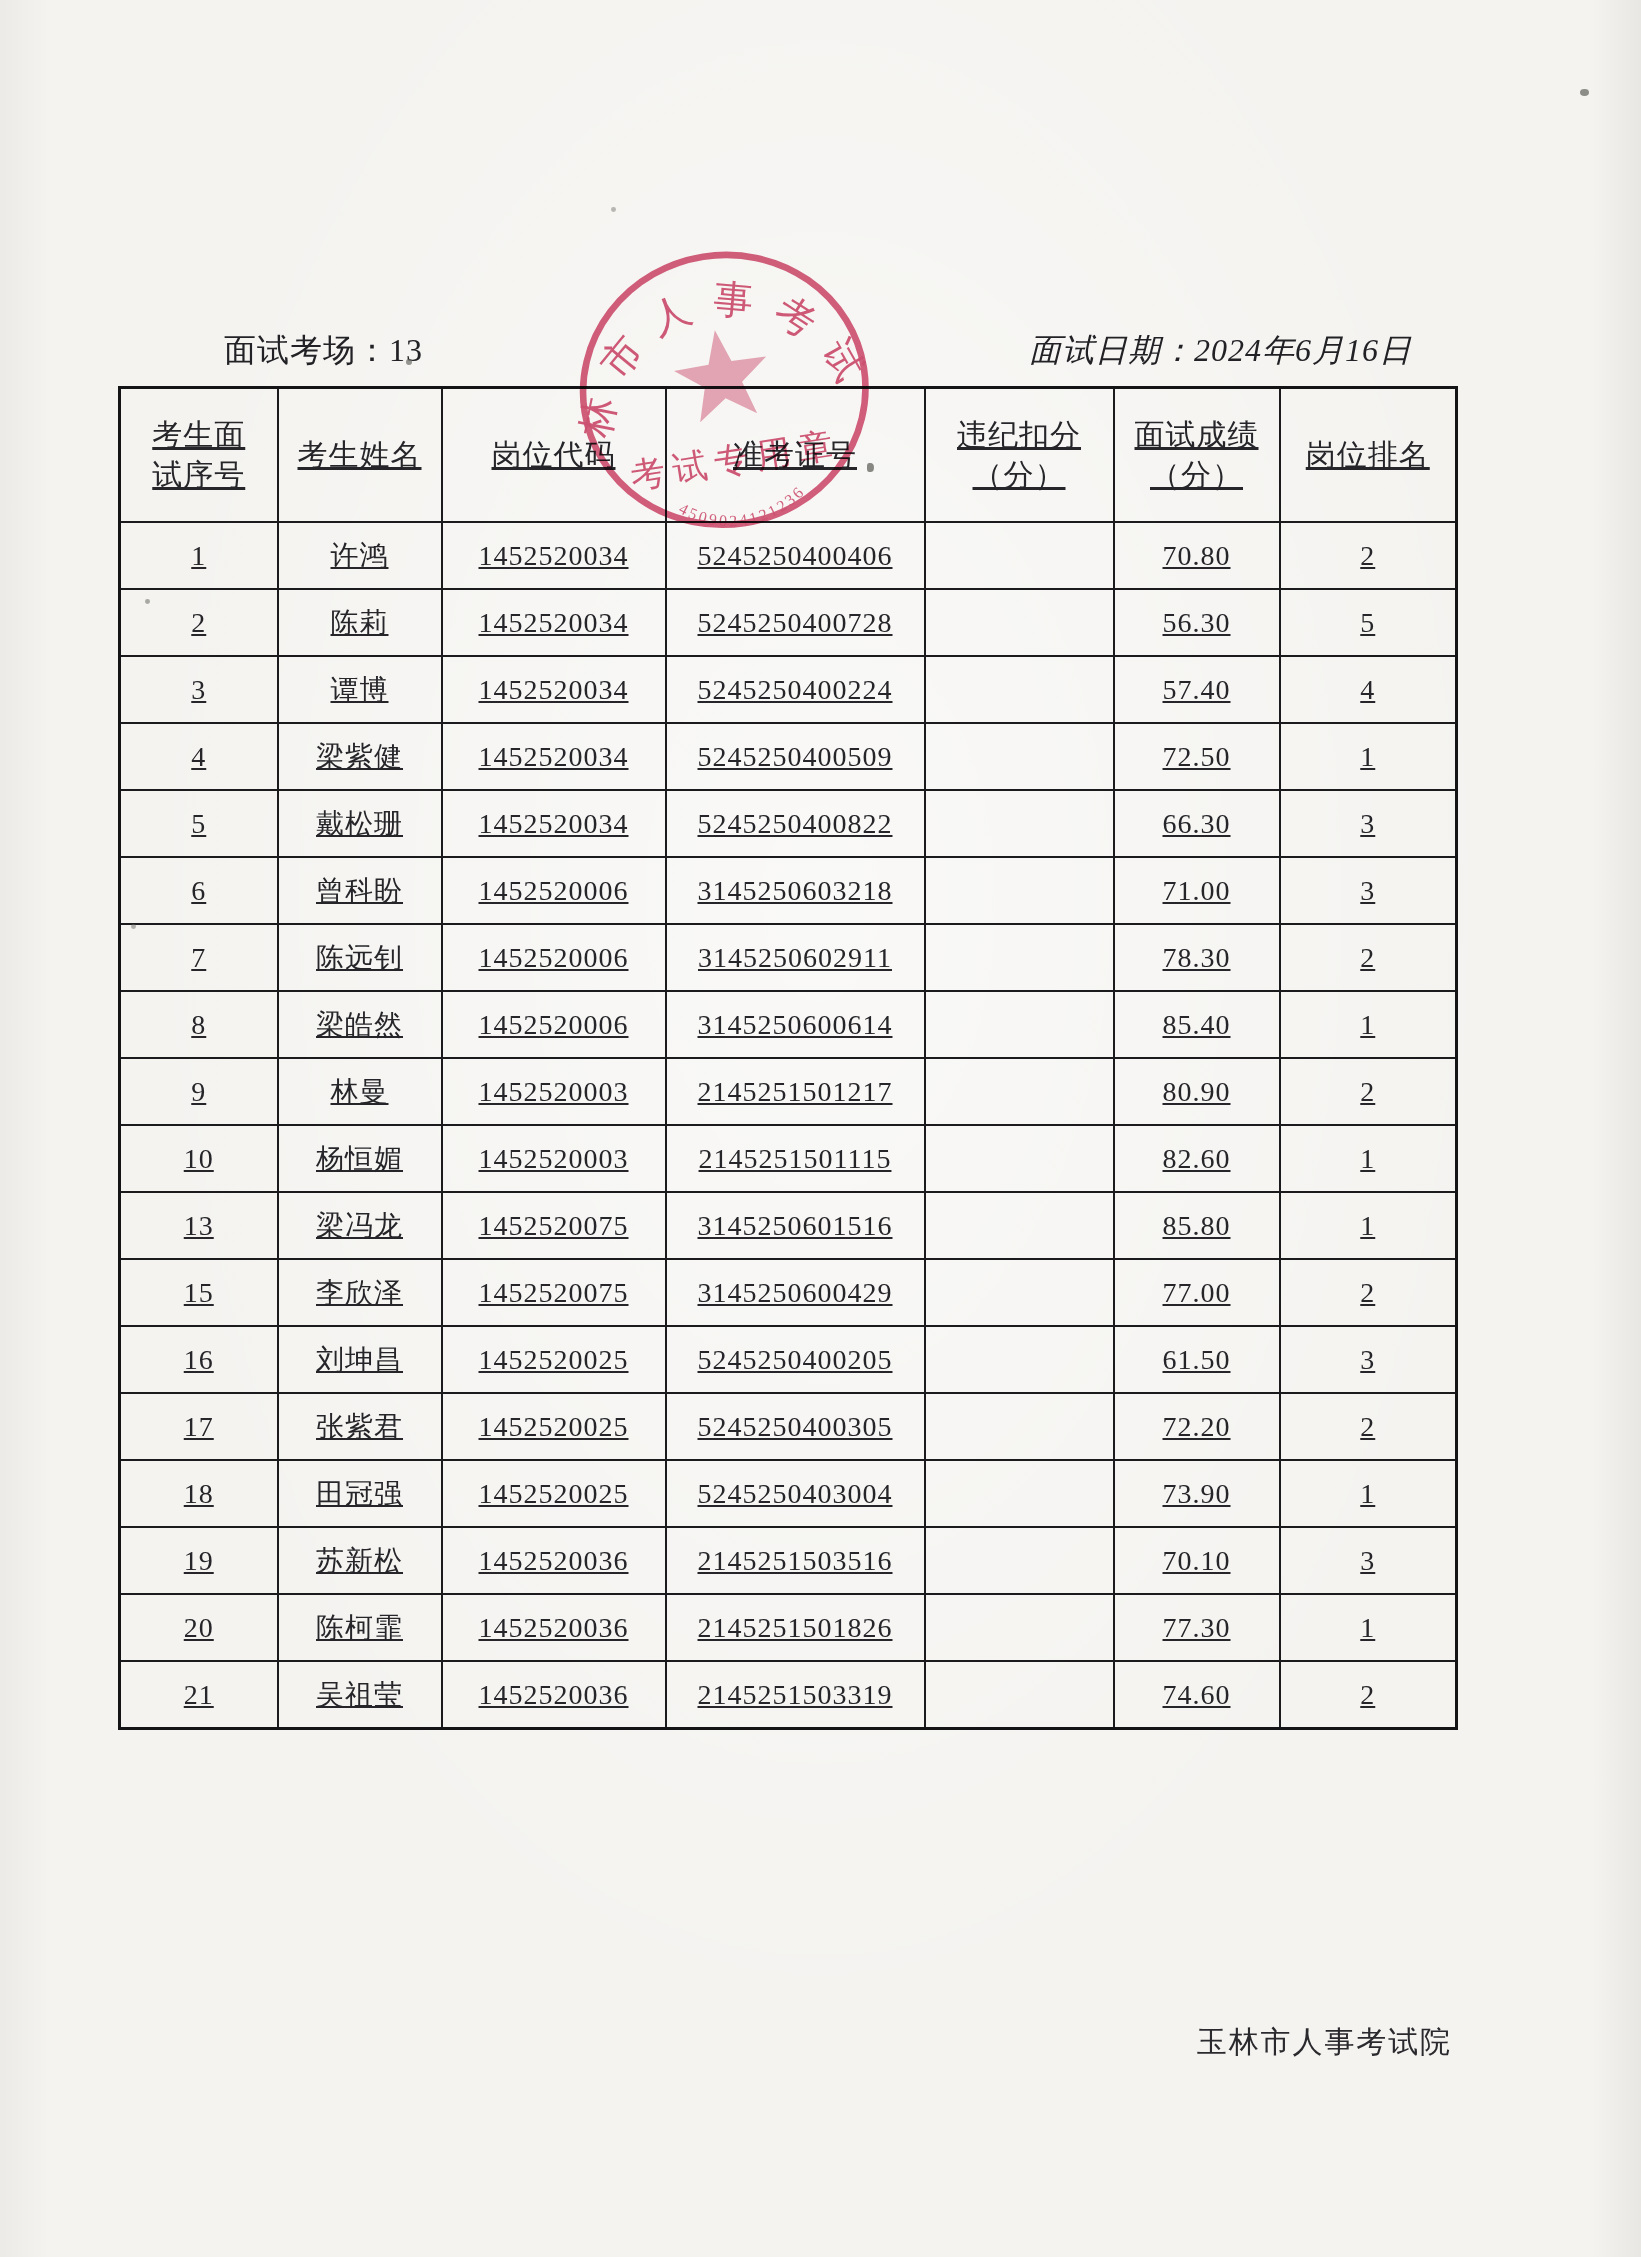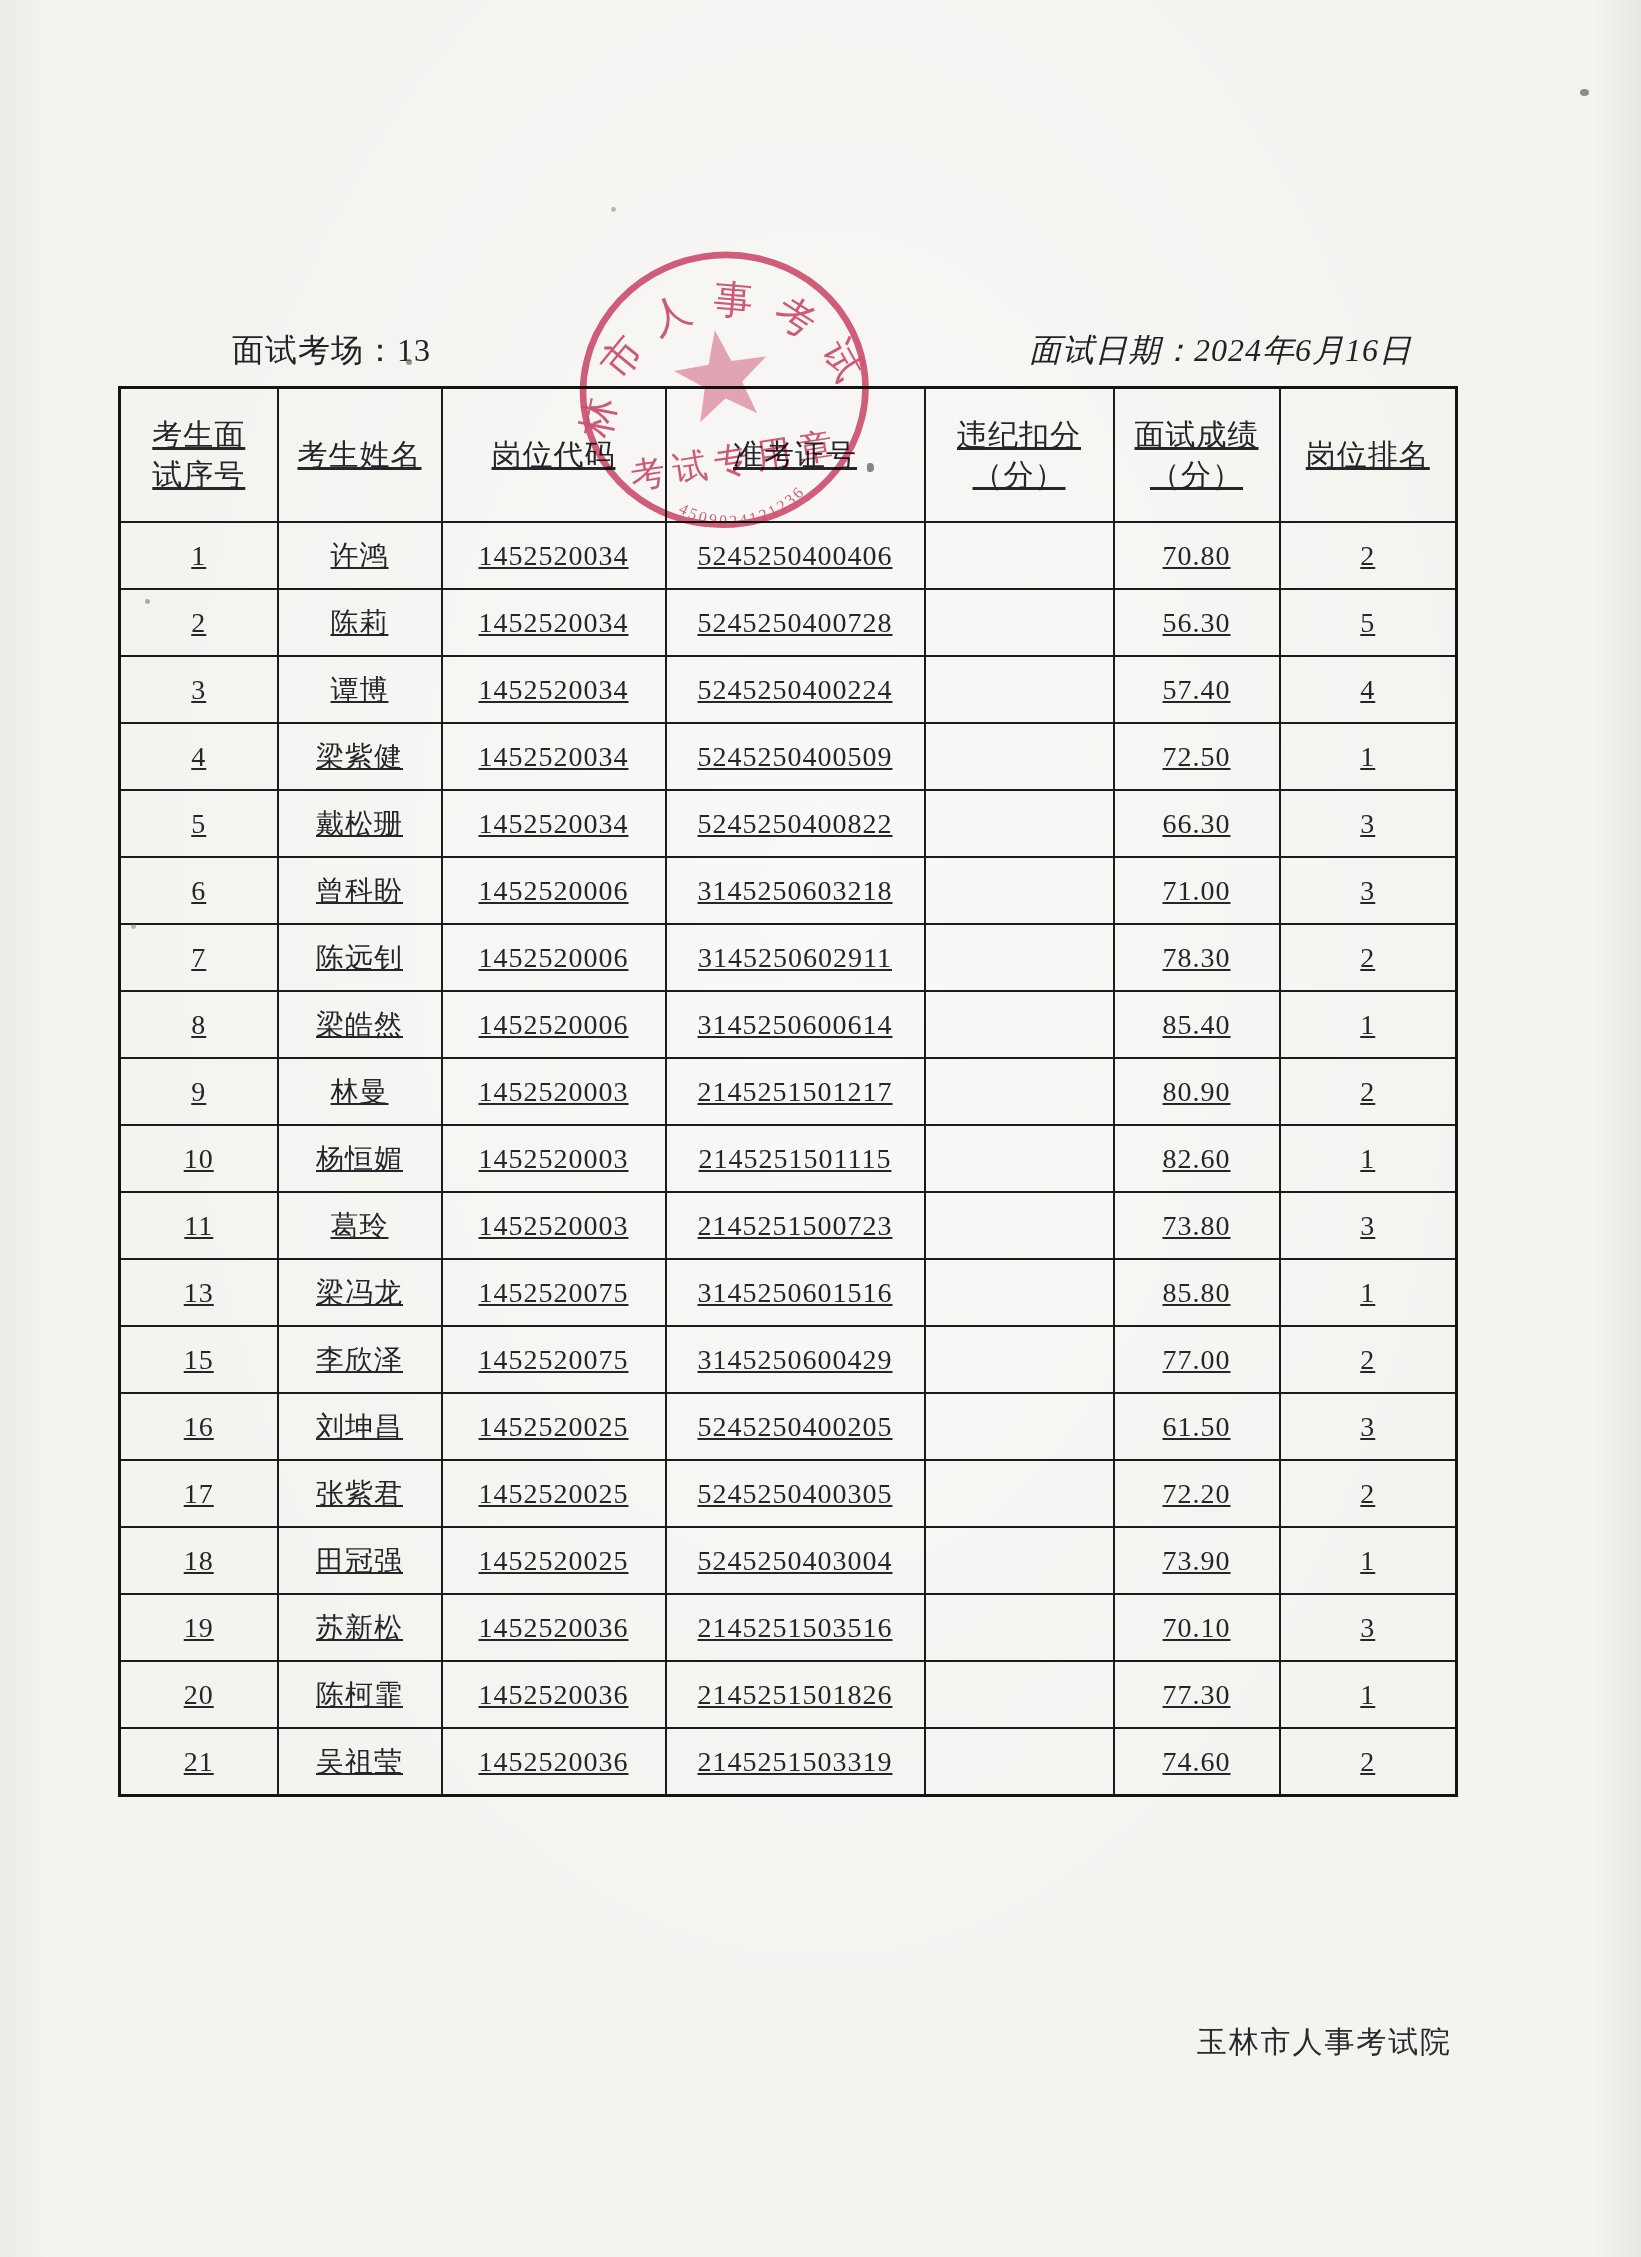--- a/index.html
+++ b/index.html
@@ -18,21 +18,21 @@
       linear-gradient(90deg, rgba(0,0,0,0.035) 0%, rgba(0,0,0,0) 3%, rgba(0,0,0,0) 97%, rgba(0,0,0,0.05) 100%),
       #f4f3f0;
   }
   .title{
     position:absolute;top:182px;left:0;right:0;
     margin:0;text-align:center;
     font-size:43px;font-weight:bold;letter-spacing:2.9px;
     color:#1d1d20;
   }
   .meta{position:absolute;font-size:32px;color:#222226;letter-spacing:1px;}
-  .meta-room{top:329px;left:232px;}
+  .meta-room{top:329px;left:224px;}
   .meta-date{top:329px;left:1029px;font-style:italic;}
   table.score{
     position:absolute;top:386px;left:118px;
     border-collapse:collapse;table-layout:fixed;
     width:1337px;
     background:transparent;
   }
   table.score th,table.score td{
     border:2.9px solid #1b1b1e;
     text-align:center;vertical-align:middle;
@@ -189,29 +189,20 @@
         <tr>
           <td>10</td>
           <td>杨恒媚</td>
           <td>1452520003</td>
           <td>2145251501115</td>
           <td></td>
           <td>82.60</td>
           <td>1</td>
         </tr>
         <tr>
-          <td>11</td>
-          <td>葛玲</td>
-          <td>1452520003</td>
-          <td>2145251500723</td>
-          <td></td>
-          <td>73.80</td>
-          <td>3</td>
-        </tr>
-        <tr>
           <td>13</td>
           <td>梁冯龙</td>
           <td>1452520075</td>
           <td>3145250601516</td>
           <td></td>
           <td>85.80</td>
           <td>1</td>
         </tr>
         <tr>
           <td>15</td>

